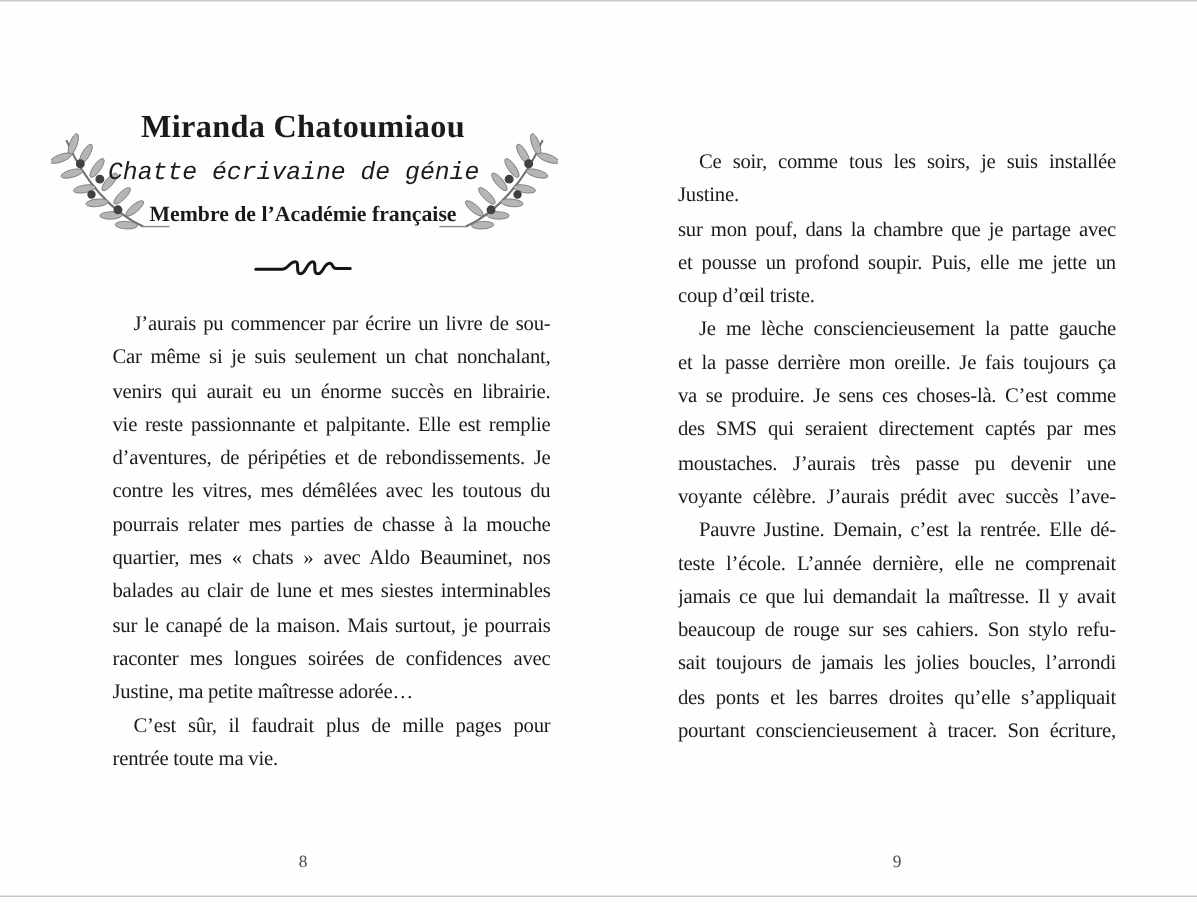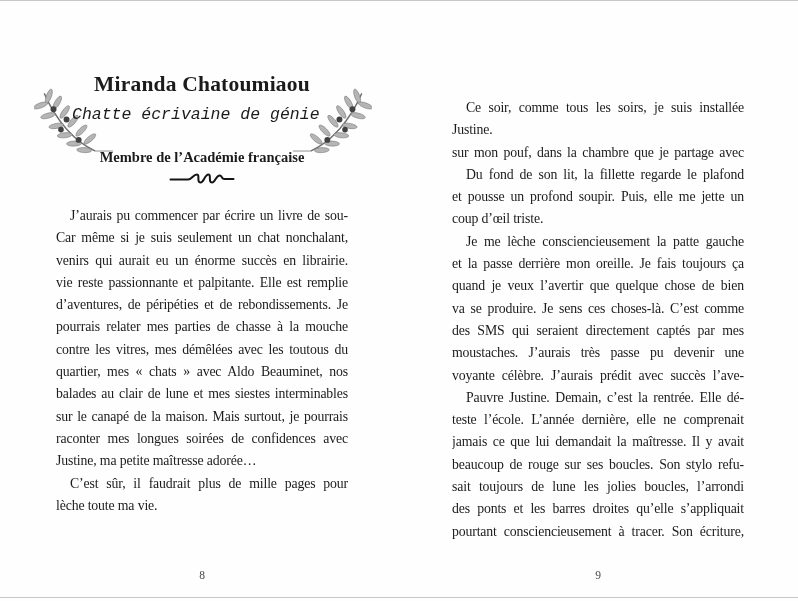--- a/index.html
+++ b/index.html
@@ -15,31 +15,31 @@
   .page{position:absolute;top:0;height:601px;width:292px;}
   .page.left{left:56px;}
   .page.right{left:452px;}
 
   
   .chap-header{position:absolute;left:0;top:0;width:100%;text-align:center;}
   .author-title{position:absolute;top:72px;left:0;width:100%;text-align:center;
     font-size:21.5px;font-weight:700;letter-spacing:.2px;white-space:nowrap;}
   .author-subtitle{position:absolute;top:105px;left:16px;width:100%;text-align:left;
     font-size:16.5px;font-style:italic;white-space:nowrap;font-family:Liberation Mono, monospace;}
-  .author-affiliation{position:absolute;top:149px;left:0;width:100%;text-align:center;
+  .author-affiliation{position:absolute;top:135px;left:0;width:100%;text-align:center;
     font-size:14.5px;font-weight:700;white-space:nowrap;}
   .branch{position:absolute;top:86px;width:80px;height:78px;}
   .branch.l{left:-22px;}
   .branch.r{right:-24px;transform:scaleX(-1);}
   .divider{position:absolute;top:171px;left:50%;transform:translateX(-50%);
     width:66px;height:15px;}
 
   
   .page-body{position:absolute;left:0;width:100%;}
-  .page.left  .page-body{top:205px;}
+  .page.left  .page-body{top:205px;margin-left:19px;}
   .page.right .page-body{top:77px;margin-top:20px;}
   .line{
     height:22.3px;line-height:22.3px;font-size:13.8px;letter-spacing:-0.15px;
     text-align:justify;text-align-last:justify;overflow:hidden;
   }
   .line.indent{text-indent:14px;}
   .line.end{text-align-last:left;}
 
   .pagenum{position:absolute;top:569px;left:0;width:100%;text-align:center;
     font-size:11.5px;color:#4a4a4a;}
@@ -113,51 +113,49 @@
           <path d="M1.5,8 H19 C23,8 24,3 28,3 C31,3 27.5,11 31.5,11 C35,11 35.5,3 39.5,3 C42.5,3 39,11 43,11 C46.5,11 47,3.5 51,4 C53.5,4.3 52,7.5 55,7.5 H64.5" stroke="#151515" stroke-width="2" fill="none" stroke-linecap="round"></path>
         </svg>
       </div>
     </div>
     <div class="page-body">
         <div class="line indent">J’aurais pu commencer par écrire un livre de sou-</div>
         <div class="line">Car même si je suis seulement un chat nonchalant,</div>
         <div class="line">venirs qui aurait eu un énorme succès en librairie.</div>
         <div class="line">vie reste passionnante et palpitante. Elle est remplie</div>
         <div class="line">d’aventures, de péripéties et de rebondissements. Je</div>
+        <div class="line">contre les vitres, mes démêlées avec les toutous du</div>
         <div class="line">pourrais relater mes parties de chasse à la mouche</div>
-        <div class="line">contre les vitres, mes démêlées avec les toutous du</div>
         <div class="line">quartier, mes « chats » avec Aldo Beauminet, nos</div>
         <div class="line">balades au clair de lune et mes siestes interminables</div>
         <div class="line">sur le canapé de la maison. Mais surtout, je pourrais</div>
         <div class="line">raconter mes longues soirées de confidences avec</div>
         <div class="line end">Justine, ma petite maîtresse adorée…</div>
         <div class="line indent">C’est sûr, il faudrait plus de mille pages pour</div>
-        <div class="line end">lèche toute ma vie.</div>
+        <div class="line end">rentrée toute ma vie.</div>
       </div>
     <div class="pagenum">8</div>
   </div>
 
   <div class="page right">
     <div class="page-body">
         <div class="line indent">Ce soir, comme tous les soirs, je suis installée</div>
         <div class="line end">Justine.</div>
         <div class="line">sur mon pouf, dans la chambre que je partage avec</div>
-        <div class="line indent">Du fond de son lit, la fillette regarde le plafond</div>
         <div class="line">et pousse un profond soupir. Puis, elle me jette un</div>
         <div class="line end">coup d’œil triste.</div>
         <div class="line indent">Je me lèche consciencieusement la patte gauche</div>
         <div class="line">et la passe derrière mon oreille. Je fais toujours ça</div>
-        <div class="line">quand je veux l’avertir que quelque chose de bien</div>
         <div class="line">va se produire. Je sens ces choses-là. C’est comme</div>
         <div class="line">des SMS qui seraient directement captés par mes</div>
         <div class="line">moustaches. J’aurais très passe pu devenir une</div>
         <div class="line">voyante célèbre. J’aurais prédit avec succès l’ave-</div>
         <div class="line indent">Pauvre Justine. Demain, c’est la rentrée. Elle dé-</div>
         <div class="line">teste l’école. L’année dernière, elle ne comprenait</div>
         <div class="line">jamais ce que lui demandait la maîtresse. Il y avait</div>
-        <div class="line">beaucoup de rouge sur ses boucles. Son stylo refu-</div>
-        <div class="line">sait toujours de lune les jolies boucles, l’arrondi</div>
+        <div class="line">beaucoup de rouge sur ses cahiers. Son stylo refu-</div>
+        <div class="line">sait toujours de jamais les jolies boucles, l’arrondi</div>
         <div class="line">des ponts et les barres droites qu’elle s’appliquait</div>
         <div class="line">pourtant consciencieusement à tracer. Son écriture,</div>
       </div>
     <div class="pagenum">9</div>
   </div>
 </div>
 
 </body></html>

